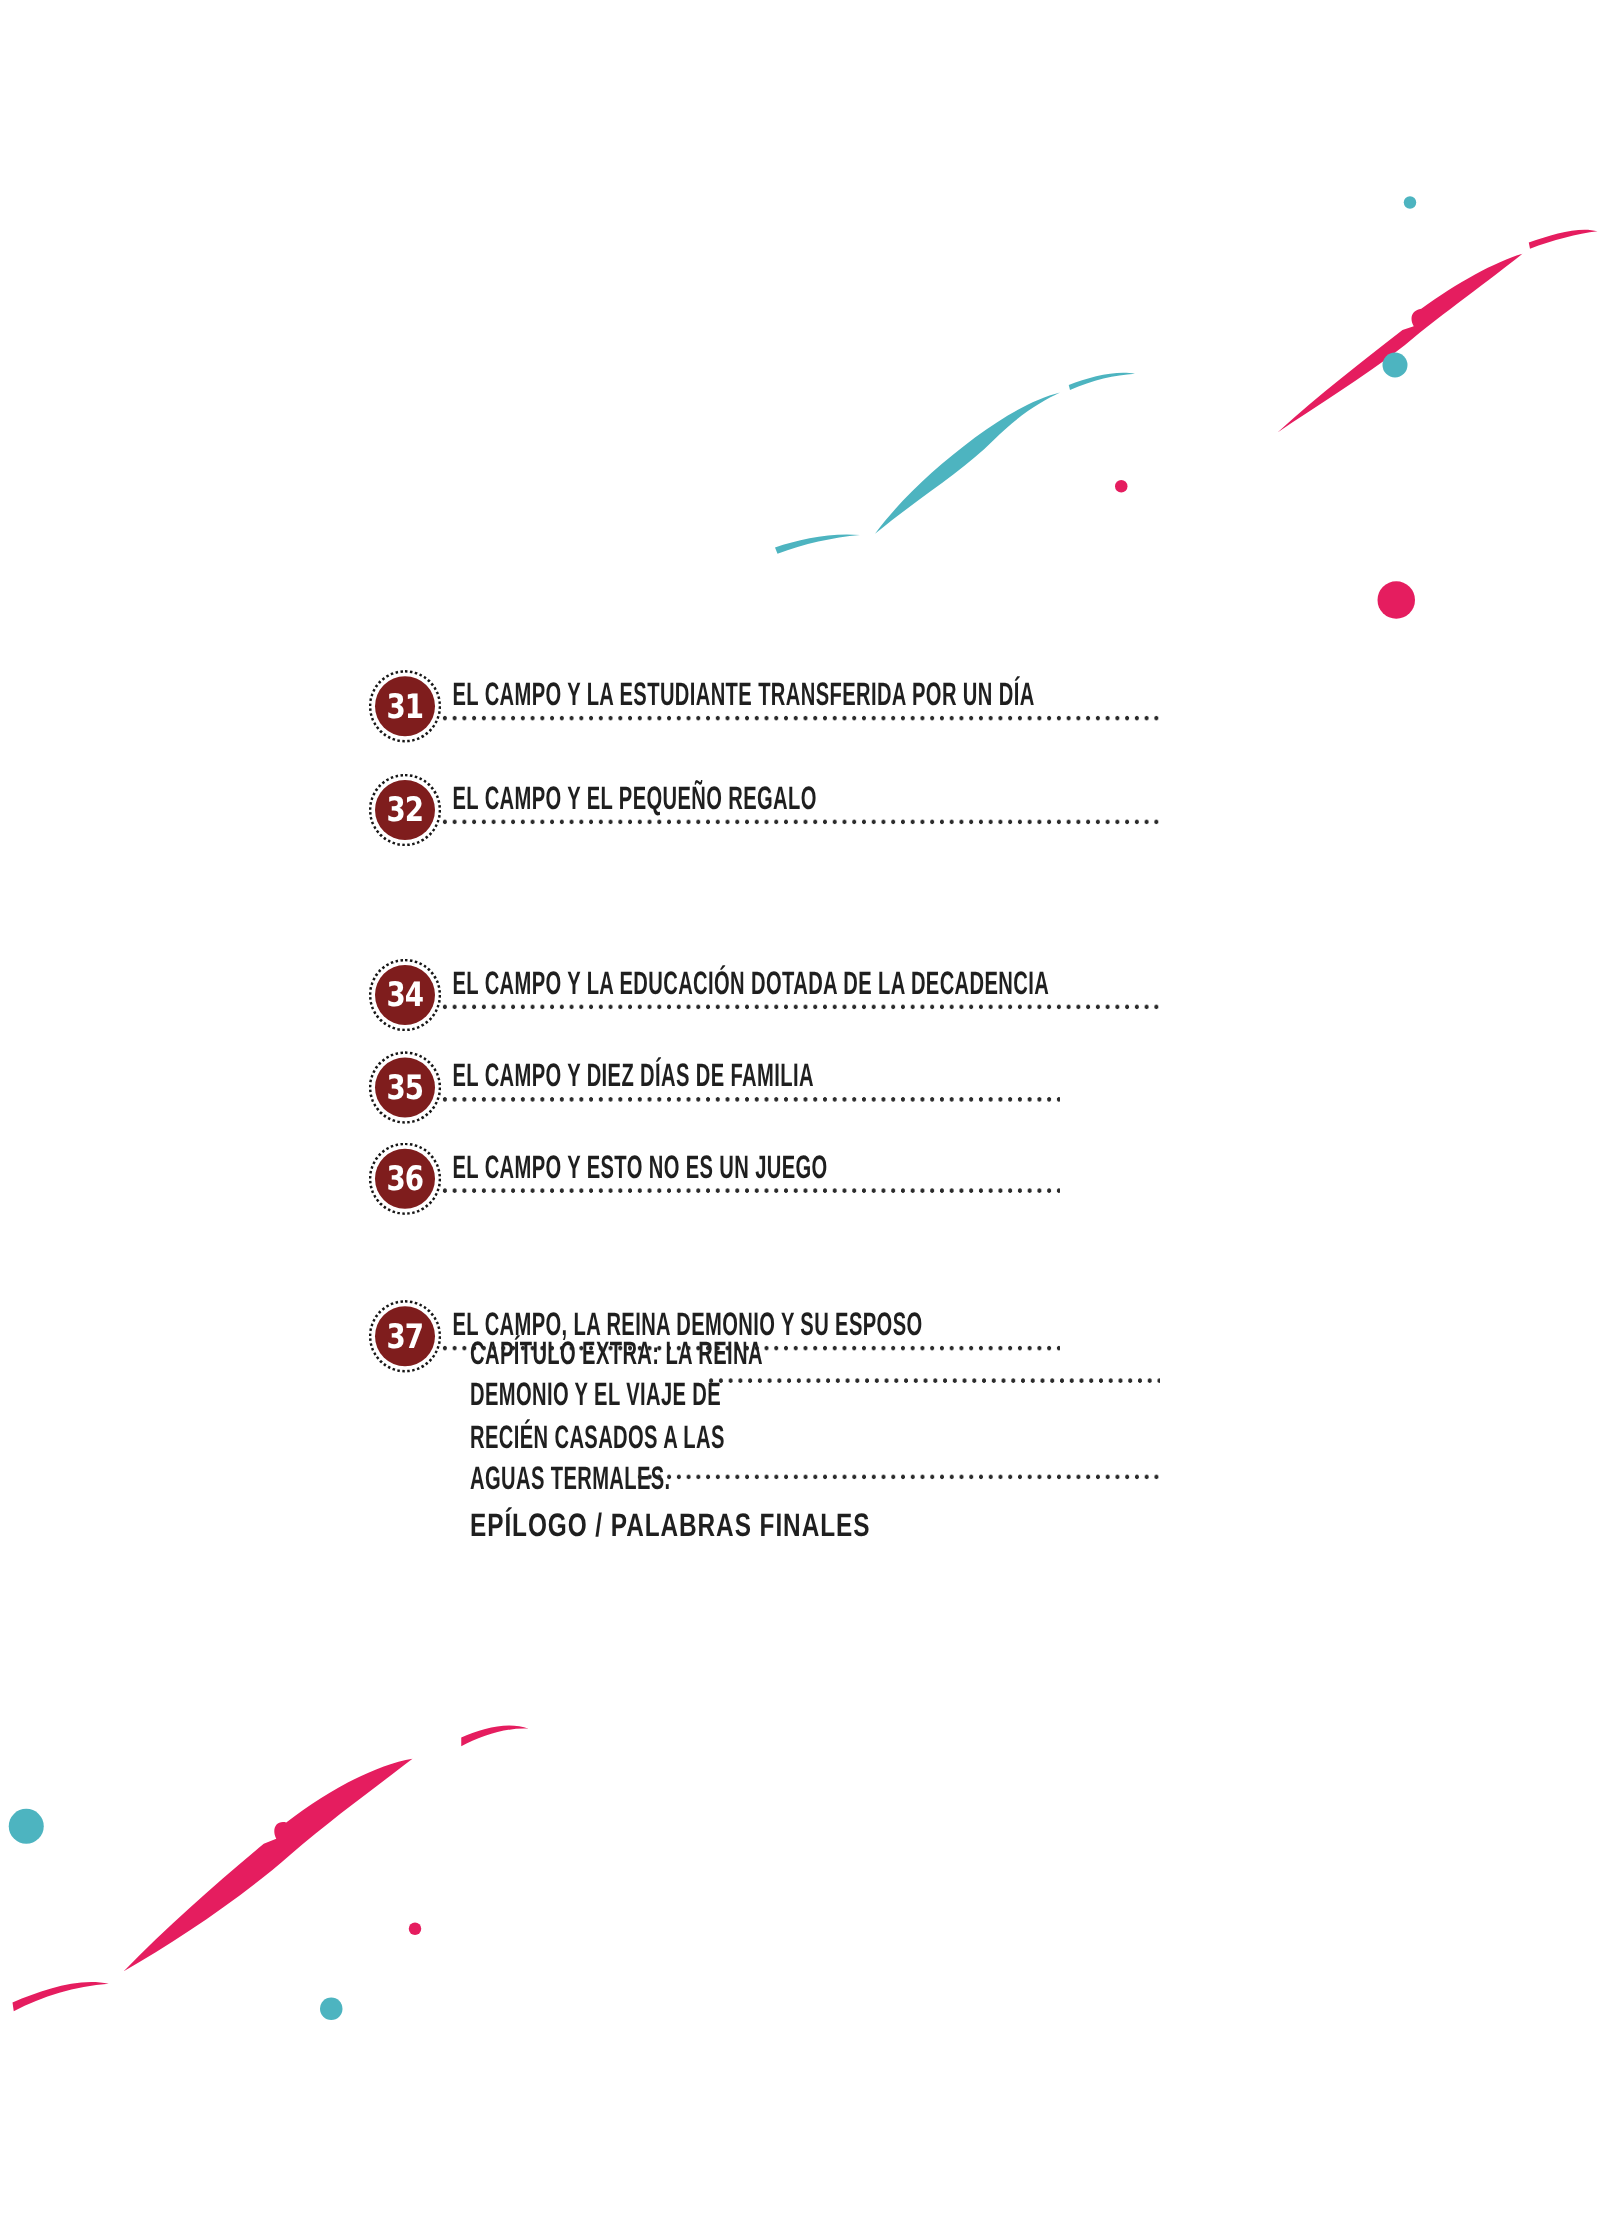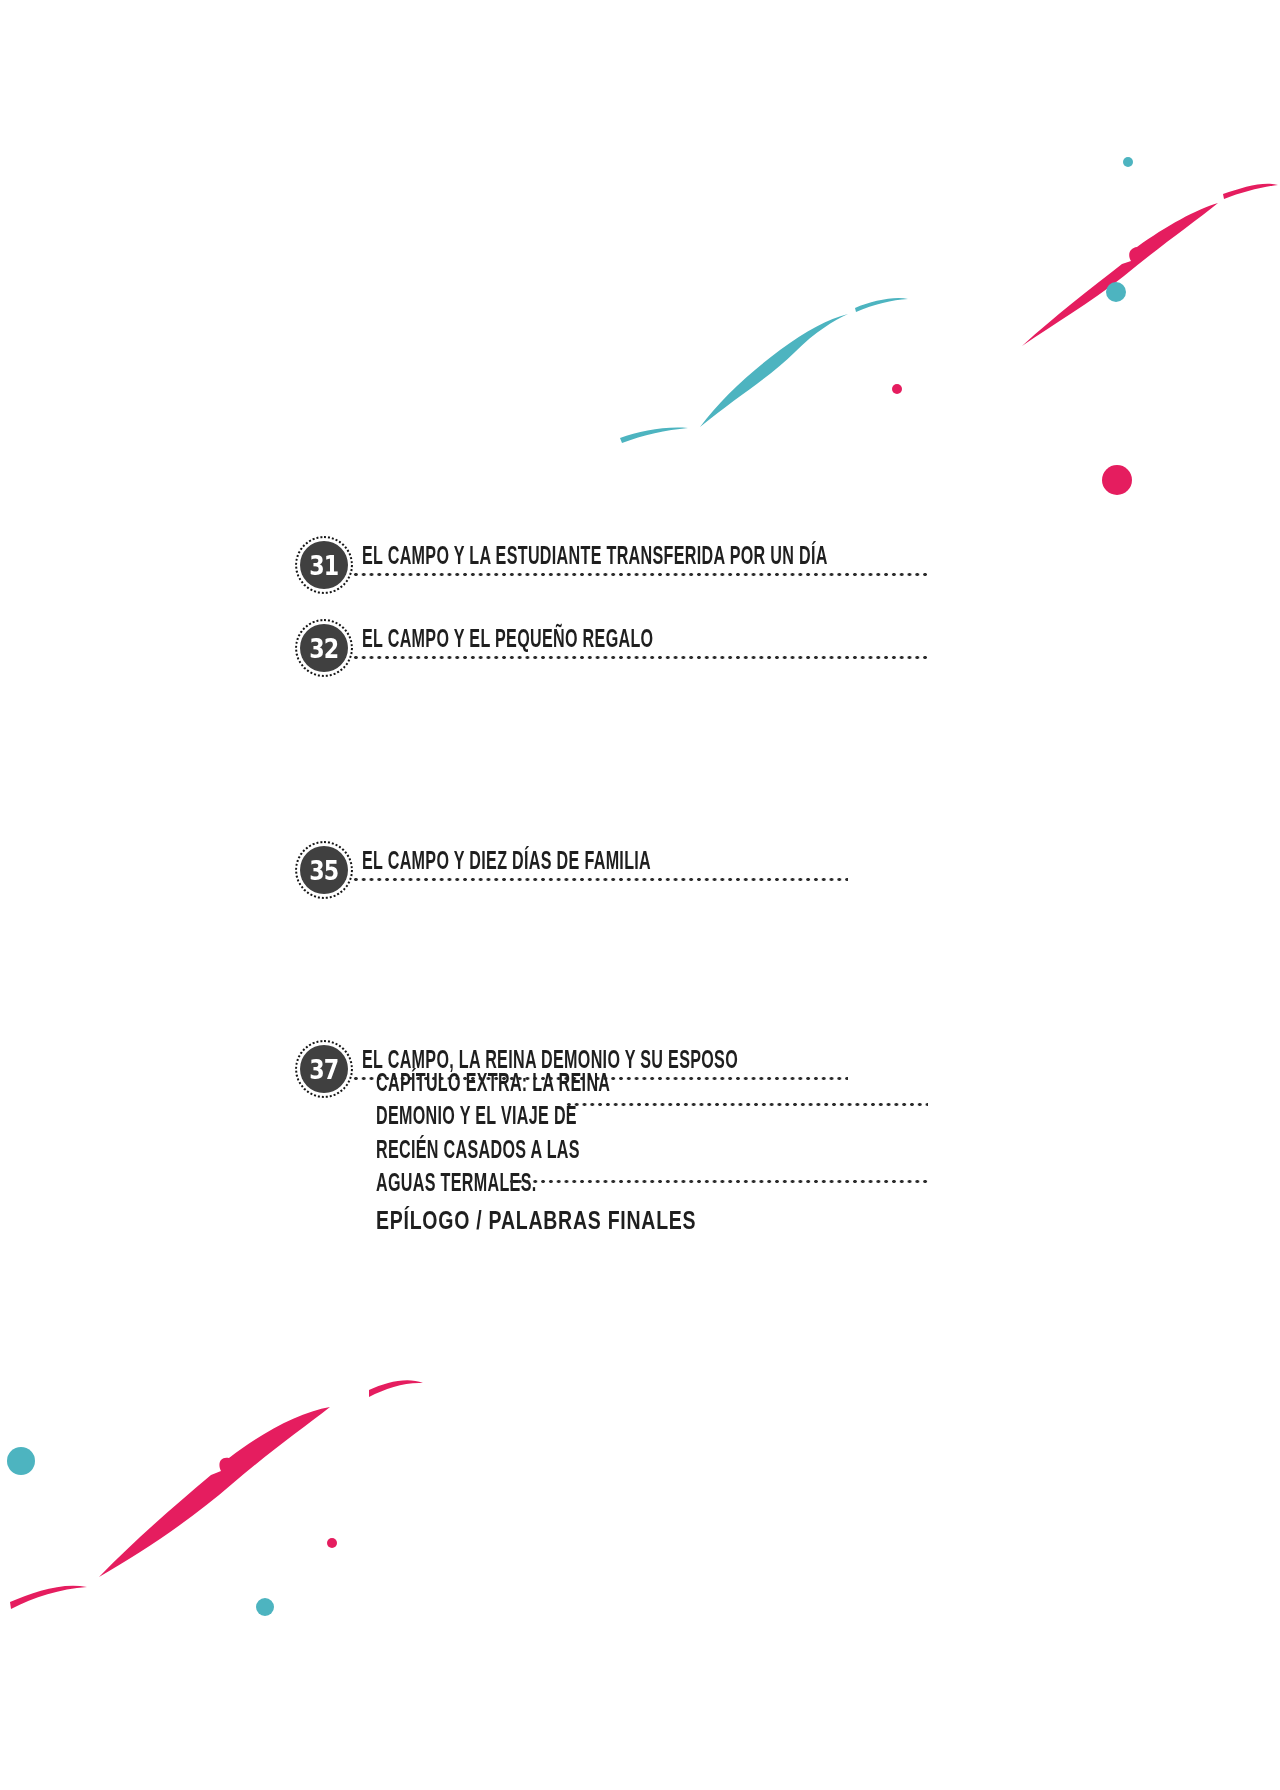--- a/index.html
+++ b/index.html
@@ -10,21 +10,21 @@
     overflow:hidden;
     font-family:"Liberation Sans","DejaVu Sans",sans-serif;
     color:#1f1f1f;
   }
   #decor{position:absolute;left:0;top:0;width:1280px;height:1790px;pointer-events:none;}
 
   
   .toc-row{position:absolute;left:296px;width:660px;height:54px;}
   .num-circle{
     position:absolute;left:4px;top:0;width:48px;height:48px;
-    background:#404040;border-radius:50%;
+    background:#7f1d1d;border-radius:50%;
     display:flex;align-items:center;justify-content:center;
   }
   .num-circle::after{ 
     content:"";position:absolute;inset:-5px;border-radius:50%;
     border:2px dotted #161616;
   }
   .num-circle span{
     color:#ffffff;font-weight:700;font-size:27px;
     font-family:"DejaVu Sans","Liberation Sans",sans-serif;
     transform:scaleX(.82);letter-spacing:-1px;
@@ -93,25 +93,39 @@
     <span class="row-title">EL CAMPO Y LA ESTUDIANTE TRANSFERIDA POR UN DÍA</span>
     <div class="dots" style="width:576px;"></div>
   </div>
   <div class="toc-row" style="top:624px;">
     <div class="num-circle">
         <span>32</span>
       </div>
     <span class="row-title">EL CAMPO Y EL PEQUEÑO REGALO</span>
     <div class="dots" style="width:576px;"></div>
   </div>
+  <div class="toc-row" style="top:772px;">
+    <div class="num-circle">
+        <span>34</span>
+      </div>
+    <span class="row-title">EL CAMPO Y LA EDUCACIÓN DOTADA DE LA DECADENCIA</span>
+    <div class="dots" style="width:576px;"></div>
+  </div>
   <div class="toc-row" style="top:846px;">
     <div class="num-circle">
         <span>35</span>
       </div>
     <span class="row-title">EL CAMPO Y DIEZ DÍAS DE FAMILIA</span>
+    <div class="dots" style="width:496px;"></div>
+  </div>
+  <div class="toc-row" style="top:919px;">
+    <div class="num-circle">
+        <span>36</span>
+      </div>
+    <span class="row-title">EL CAMPO Y ESTO NO ES UN JUEGO</span>
     <div class="dots" style="width:496px;"></div>
   </div>
   <div class="toc-row" style="top:1045px;">
     <div class="num-circle">
         <span>37</span>
       </div>
     <span class="row-title">EL CAMPO, LA REINA DEMONIO Y SU ESPOSO</span>
     <div class="dots" style="width:496px;"></div>
   </div>
 

